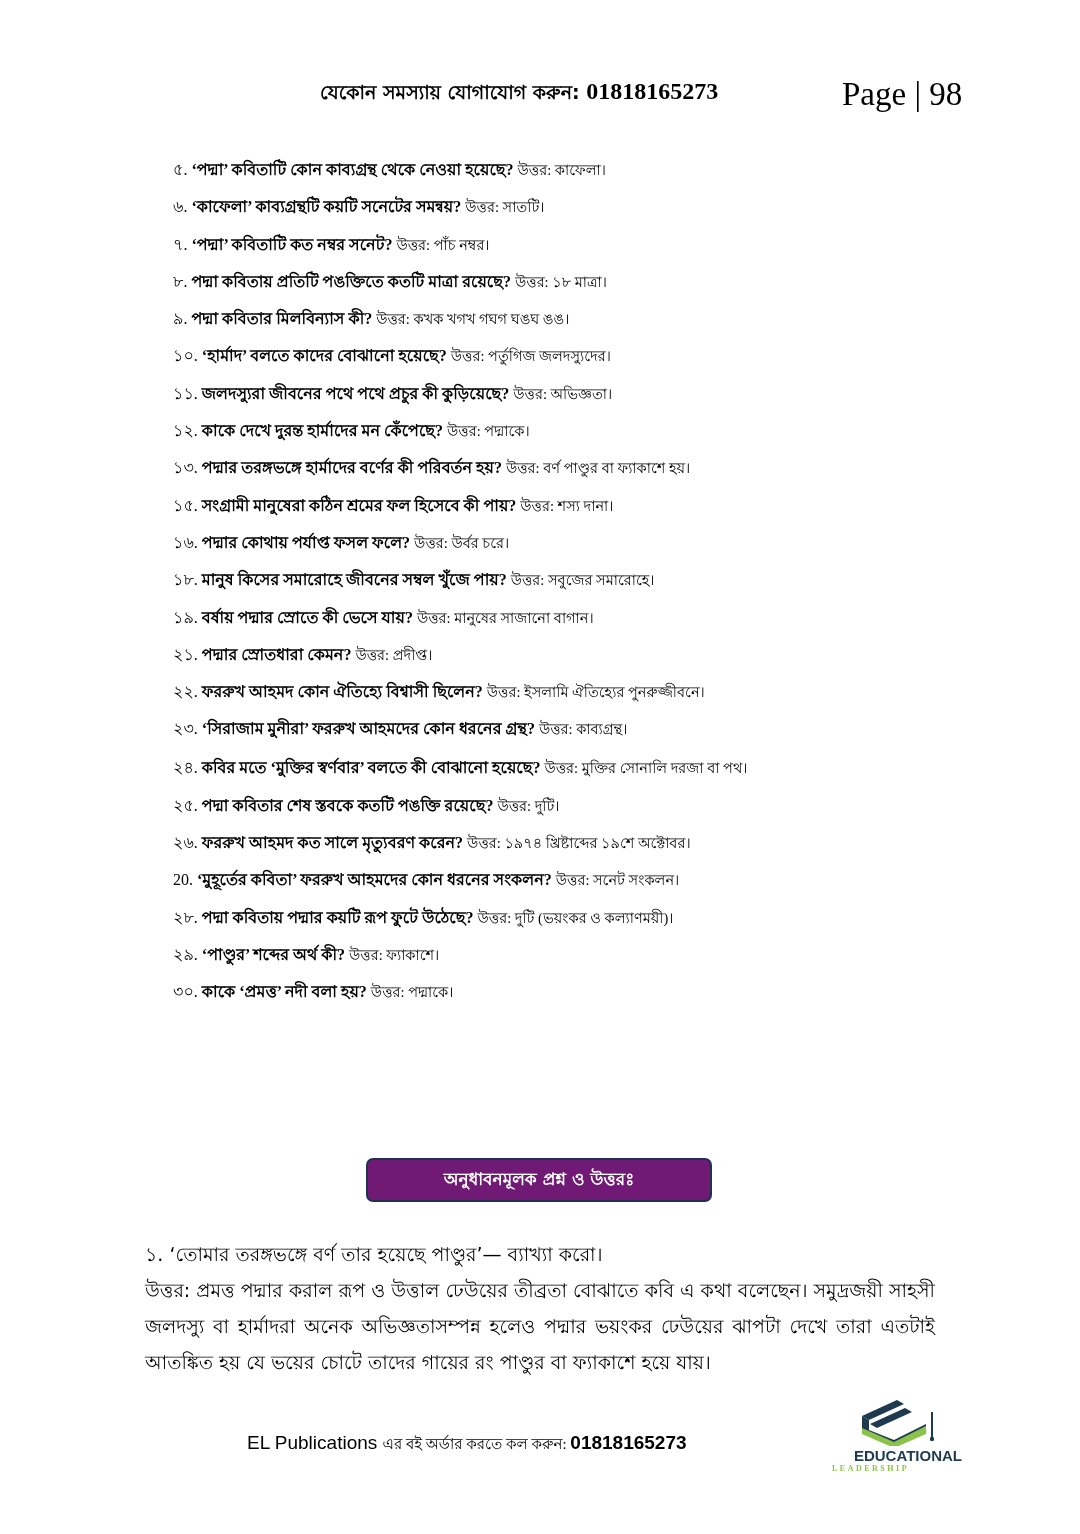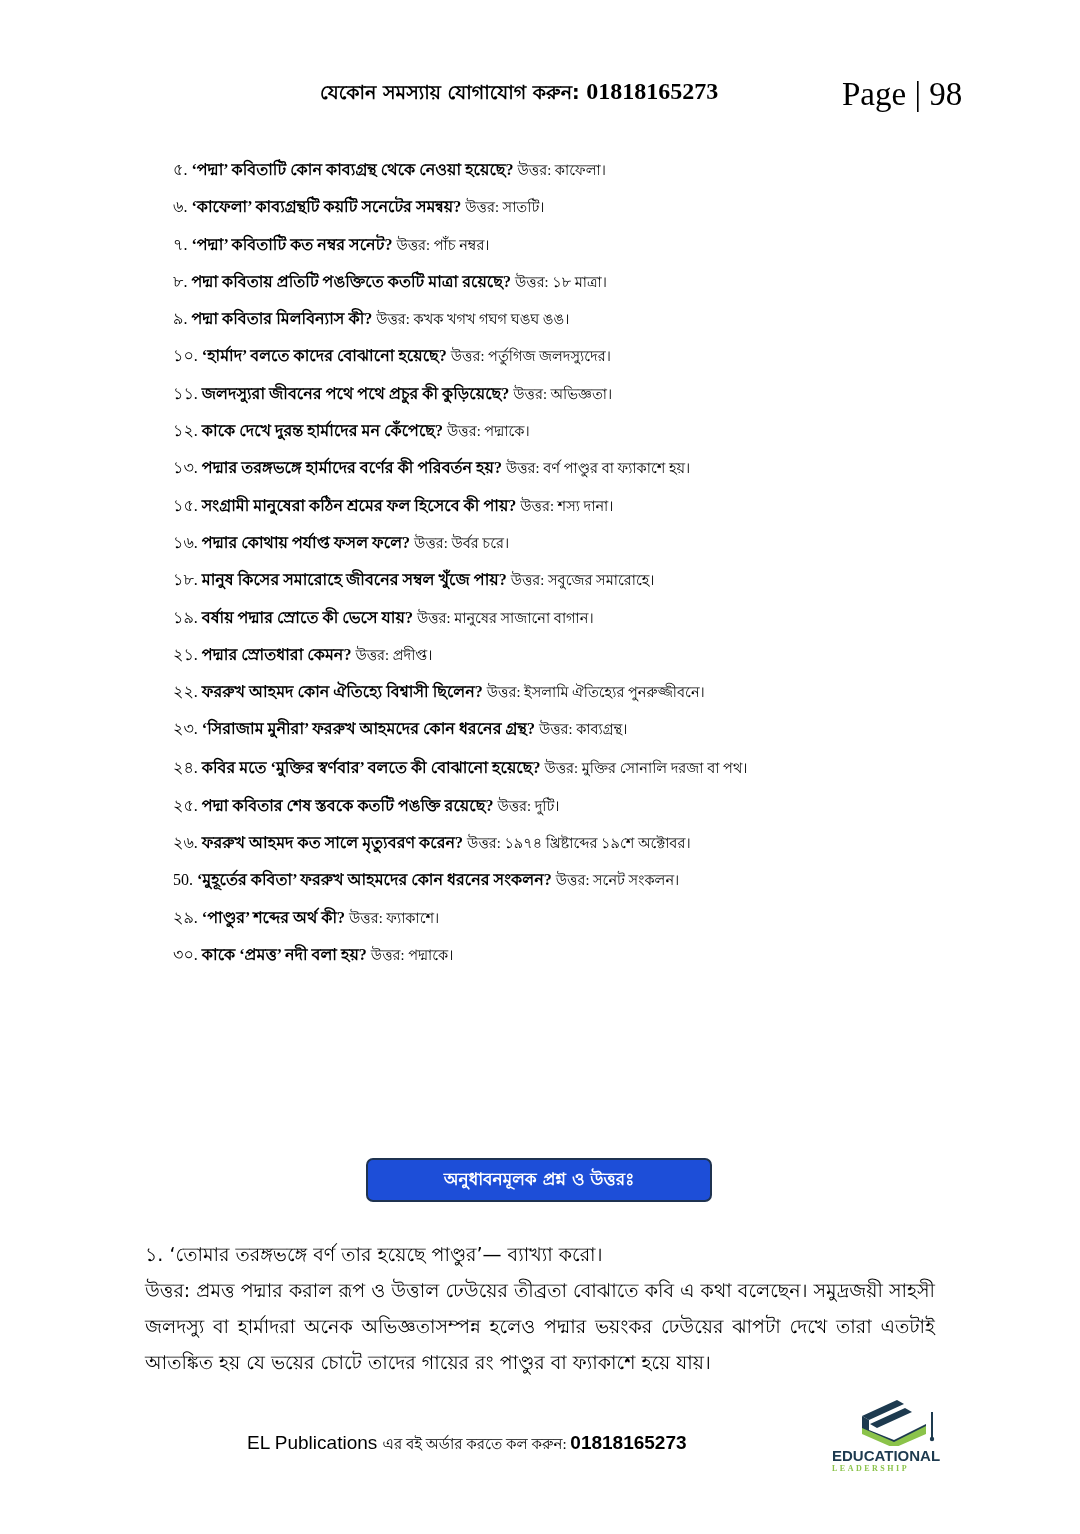--- a/index.html
+++ b/index.html
@@ -23,41 +23,41 @@
       font-family: Liberation Serif, serif; font-size: 16px; margin-left: 28px;
     }
     .qa-item { line-height: 20px; margin-bottom: 17.3px; }
     .qa-num { font-weight: normal; }
     .qa-q { font-weight: bold; }
     .qa-a { font-weight: normal; font-size: 14.5px; }
     .qa-item.wrap { line-height: 37px; margin-bottom: 9px; margin-top: -8px; }
     .qa-num.odd { font-size: 22px; }
     .section-banner {
       position: absolute; left: 366px; top: 1158px; width: 346px; height: 44px;
-      background: #1d4ed8; border-radius: 7px; border: 2px solid #1f3350;
+      background: #701a75; border-radius: 7px; border: 2px solid #1f3350;
       box-sizing: border-box; display: flex; align-items: center; justify-content: center;
     }
     .section-banner span {
       color: #fff; font-family: "DejaVu Sans", sans-serif; font-size: 17px; font-weight: bold;
     }
     .explain {
       position: absolute; top: 1236px; left: 145px; width: 790px;
       font-family: "DejaVu Sans", sans-serif; font-size: 19px; line-height: 36px;
       text-align: justify;
     }
     .explain p { margin: 0; }
     .footer-text {
       position: absolute; left: 247px; top: 1432px;
       font-family: "Liberation Sans", sans-serif; font-size: 19px;
     }
     .footer-text .bn { font-family: Liberation Serif, serif; font-size: 15px; }
     .footer-text .ph { font-weight: bold; }
     .logo { position: absolute; left: 832px; top: 1394px; width: 130px; height: 90px; }
     .logo-word1 {
-      position: absolute; left: 0; top: 53px; width: 130px; text-align: left;
+      position: absolute; left: 0; top: 53px; width: 130px; text-align: right;
       font-family: "Liberation Sans", sans-serif; font-weight: bold; font-size: 15px; color: #1d3a4f;
     }
     .logo-word2 {
       position: absolute; left: 0; top: 70px; width: 130px; text-align: left;
       font-family: Liberation Serif, serif; font-weight: bold; font-size: 8px;
       letter-spacing: 2.5px; color: #8bc34a;
     }
   </style>
 </head>
 <body>
@@ -82,21 +82,22 @@
   <div class="qa-item"><span class="qa-num">১৫.</span> <span class="qa-q">সংগ্রামী মানুষেরা কঠিন শ্রমের ফল হিসেবে কী পায়?</span> <span class="qa-a">উত্তর: শস্য দানা।</span></div>
   <div class="qa-item"><span class="qa-num">১৬.</span> <span class="qa-q">পদ্মার কোথায় পর্যাপ্ত ফসল ফলে?</span> <span class="qa-a">উত্তর: উর্বর চরে।</span></div>
   <div class="qa-item"><span class="qa-num">১৮.</span> <span class="qa-q">মানুষ কিসের সমারোহে জীবনের সম্বল খুঁজে পায়?</span> <span class="qa-a">উত্তর: সবুজের সমারোহে।</span></div>
   <div class="qa-item"><span class="qa-num">১৯.</span> <span class="qa-q">বর্ষায় পদ্মার স্রোতে কী ভেসে যায়?</span> <span class="qa-a">উত্তর: মানুষের সাজানো বাগান।</span></div>
   <div class="qa-item"><span class="qa-num">২১.</span> <span class="qa-q">পদ্মার স্রোতধারা কেমন?</span> <span class="qa-a">উত্তর: প্রদীপ্ত।</span></div>
   <div class="qa-item"><span class="qa-num">২২.</span> <span class="qa-q">ফররুখ আহমদ কোন ঐতিহ্যে বিশ্বাসী ছিলেন?</span> <span class="qa-a">উত্তর: ইসলামি ঐতিহ্যের পুনরুজ্জীবনে।</span></div>
   <div class="qa-item"><span class="qa-num">২৩.</span> <span class="qa-q">‘সিরাজাম মুনীরা’ ফররুখ আহমদের কোন ধরনের গ্রন্থ?</span> <span class="qa-a">উত্তর: কাব্যগ্রন্থ।</span></div>
   <div class="qa-item wrap"><span class="qa-num">২৪.</span> <span class="qa-q">কবির মতে ‘মুক্তির স্বর্ণবার’ বলতে কী বোঝানো হয়েছে?</span> <span class="qa-a">উত্তর: মুক্তির সোনালি দরজা বা পথ।</span></div>
   <div class="qa-item"><span class="qa-num">২৫.</span> <span class="qa-q">পদ্মা কবিতার শেষ স্তবকে কতটি পঙক্তি রয়েছে?</span> <span class="qa-a">উত্তর: দুটি।</span></div>
   <div class="qa-item"><span class="qa-num">২৬.</span> <span class="qa-q">ফররুখ আহমদ কত সালে মৃত্যুবরণ করেন?</span> <span class="qa-a">উত্তর: ১৯৭৪ খ্রিষ্টাব্দের ১৯শে অক্টোবর।</span></div>
-  <div class="qa-item"><span class="qa-num">50.</span> <span class="qa-q">‘মুহূর্তের কবিতা’ ফররুখ আহমদের কোন ধরনের সংকলন?</span> <span class="qa-a">উত্তর: সনেট সংকলন।</span></div>
+  <div class="qa-item"><span class="qa-num">20.</span> <span class="qa-q">‘মুহূর্তের কবিতা’ ফররুখ আহমদের কোন ধরনের সংকলন?</span> <span class="qa-a">উত্তর: সনেট সংকলন।</span></div>
+  <div class="qa-item"><span class="qa-num">২৮.</span> <span class="qa-q">পদ্মা কবিতায় পদ্মার কয়টি রূপ ফুটে উঠেছে?</span> <span class="qa-a">উত্তর: দুটি (ভয়ংকর ও কল্যাণময়ী)।</span></div>
   <div class="qa-item"><span class="qa-num">২৯.</span> <span class="qa-q">‘পাণ্ডুর’ শব্দের অর্থ কী?</span> <span class="qa-a">উত্তর: ফ্যাকাশে।</span></div>
   <div class="qa-item"><span class="qa-num">৩০.</span> <span class="qa-q">কাকে ‘প্রমত্ত’ নদী বলা হয়?</span> <span class="qa-a">উত্তর: পদ্মাকে।</span></div>
 </div>
 
 <div class="section-banner">
   <span>অনুধাবনমূলক প্রশ্ন ও উত্তরঃ</span>
 </div>
 
 <div class="explain">
   <p>১. ‘তোমার তরঙ্গভঙ্গে বর্ণ তার হয়েছে পাণ্ডুর’— ব্যাখ্যা করো।</p>

